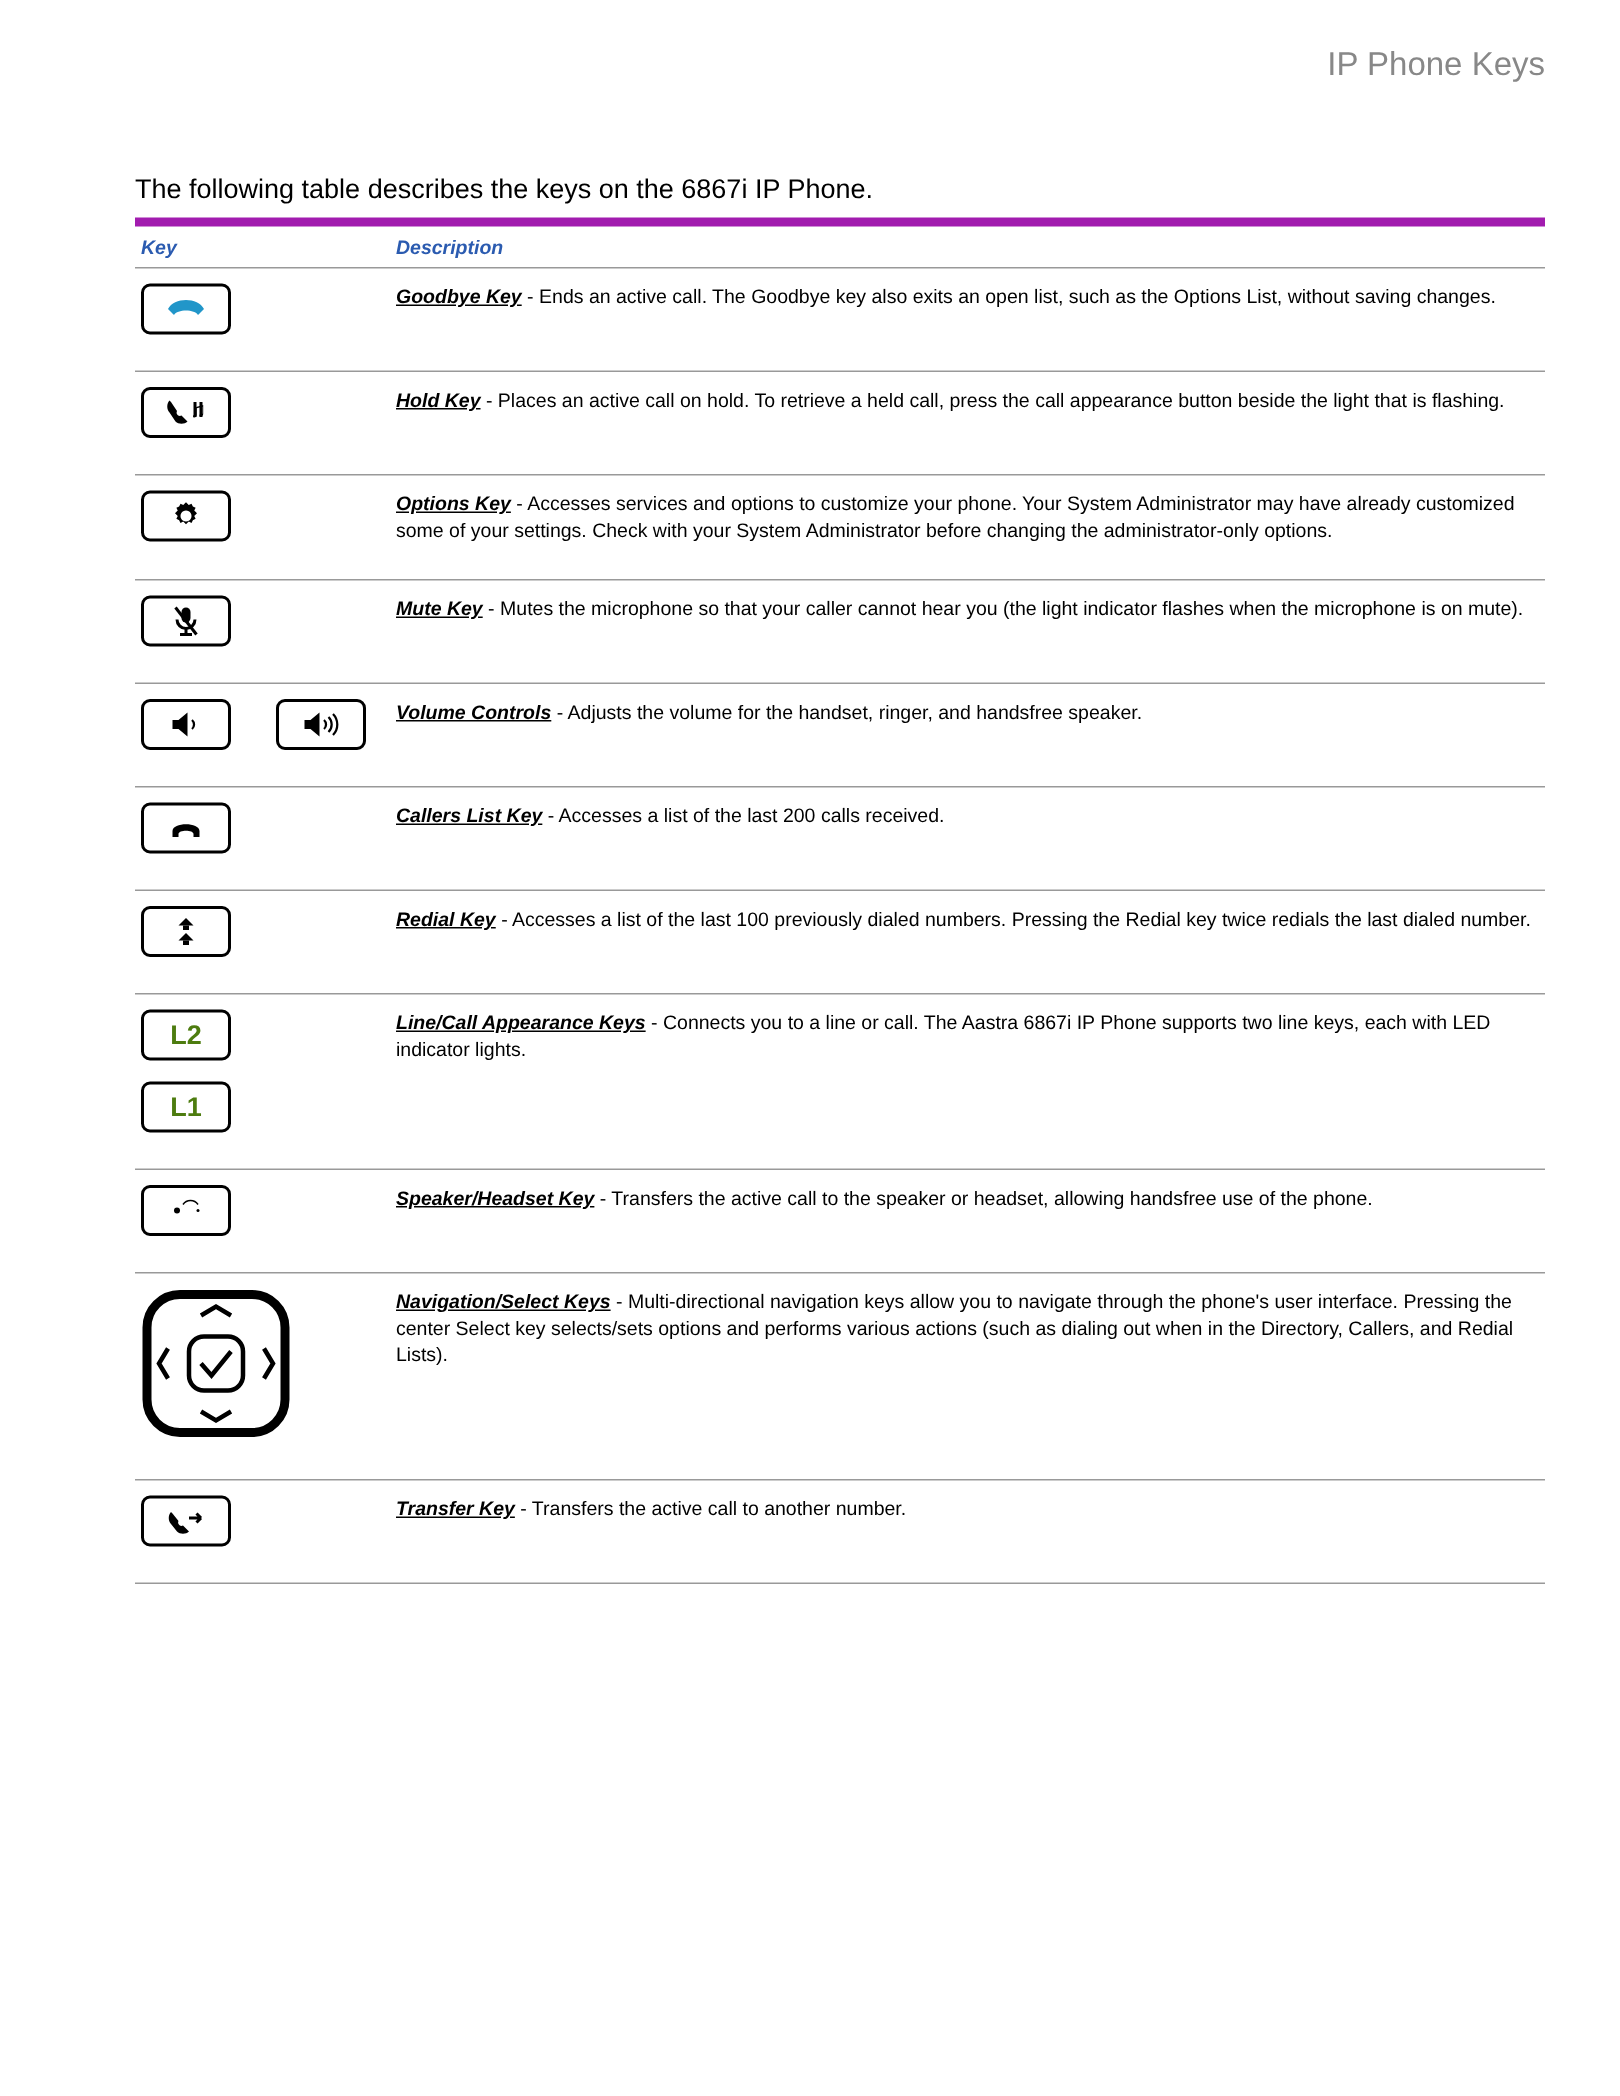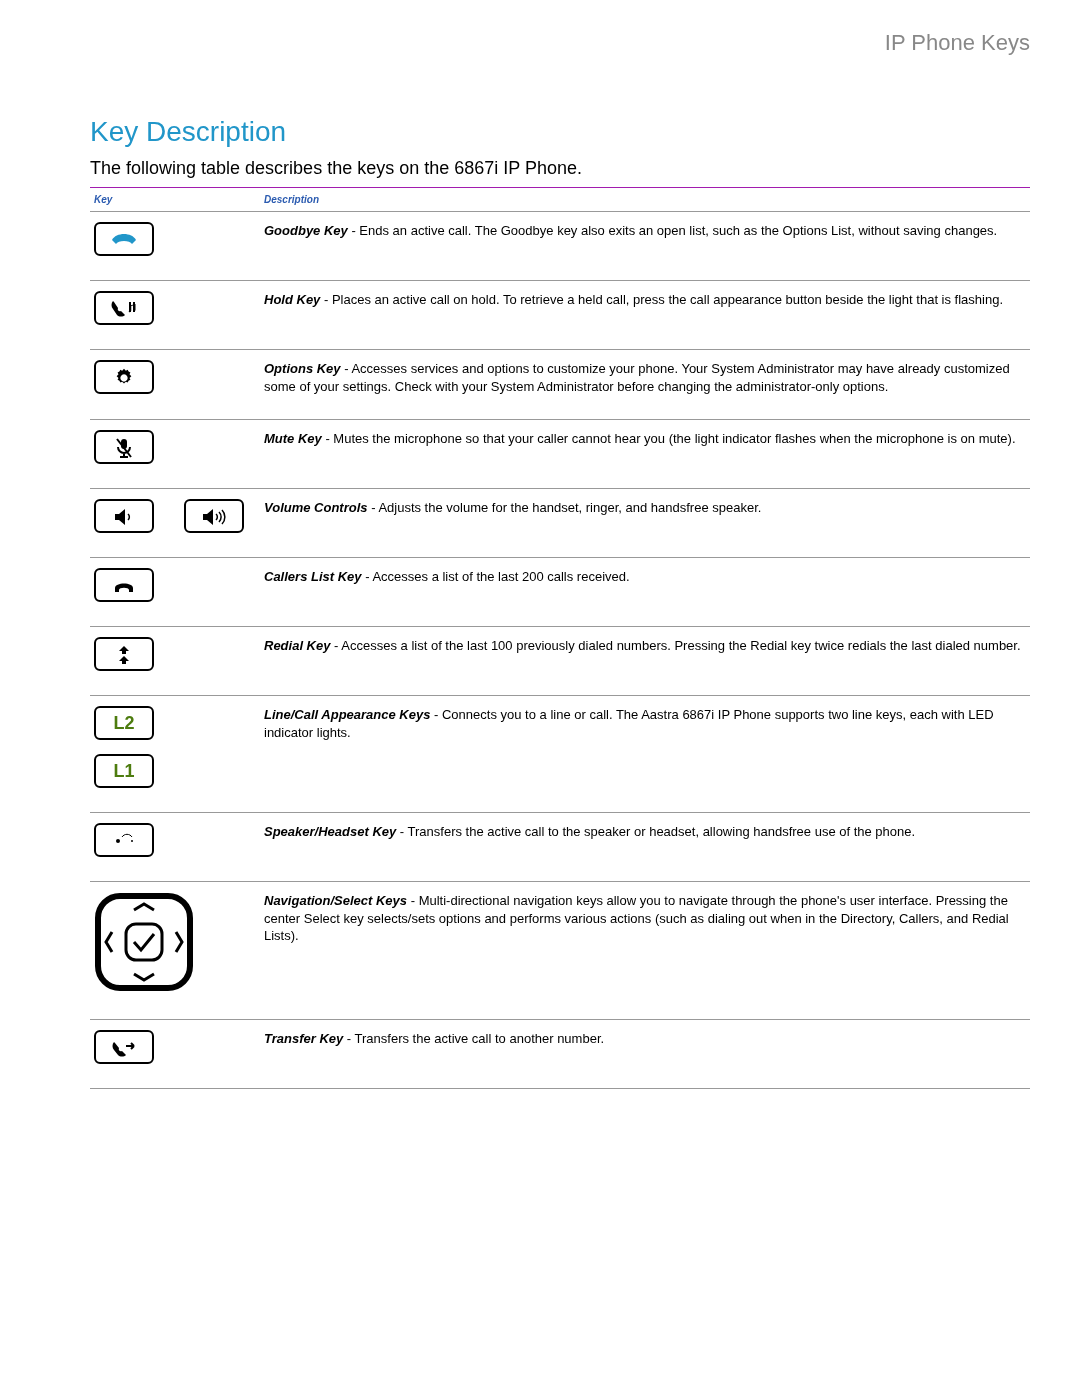--- a/index.html
+++ b/index.html
@@ -2,41 +2,40 @@
 <html><head>
 <meta charset="utf-8">
 <style>
   * { box-sizing: border-box; margin: 0; padding: 0; }
   body { font-family: Arial, Helvetica, sans-serif; background: #fff; width: 1080px; margin: 0 auto; color: #000; }
   .page { padding: 30px 50px 40px 90px; min-height: 1397px; position: relative; }
   .header-right { text-align: right; font-size: 22px; color: #888; font-weight: 300; margin-bottom: 60px; }
   .section-title { font-size: 28px; color: #2196c9; font-weight: 400; margin-bottom: 10px; }
   .intro { font-size: 18px; font-weight: normal; margin-bottom: 8px; }
   .tbl { width: 100%; border-collapse: collapse; }
-  .tbl thead th { font-size: 10px; font-style: italic; font-weight: bold; color: #2b5bb0; text-align: left; padding: 6px 4px 6px 4px; border-top: 1px solid #a21caf; border-bottom: 1px solid #999; }
+  .tbl thead th { font-size: 13px; font-style: italic; font-weight: bold; color: #2b5bb0; text-align: left; padding: 6px 4px 6px 4px; border-top: 6px solid #a21caf; border-bottom: 1px solid #999; }
   .tbl thead th:first-child { width: 170px; }
   .tbl tbody td { border-bottom: 1px solid #999; padding: 10px 6px 24px 4px; vertical-align: top; font-size: 13px; }
   .tbl tbody td.desc { line-height: 1.35; }
   .tbl tbody td.keycell { padding-top: 10px; }
   .key-btn { display: inline-block; border: 2px solid #000; border-radius: 6px; width: 60px; height: 34px; position: relative; text-align: center; line-height: 30px; font-weight: bold; font-size: 16px; }
   .key-btn.small-icon svg { vertical-align: middle; }
   .key-l { color: #4d7c0f; font-size: 18px; }
   .key-pair { display: flex; gap: 30px; }
   .nav-block { display: inline-block; }
-  .desc .label { font-style: italic; font-weight: bold; }
+  .desc .label { font-style: italic; font-weight: bold; text-decoration: underline; }
   .footer { position: absolute; bottom: 40px; left: 90px; right: 90px; font-size: 10px; font-weight: bold; color: #000; display: flex; justify-content: space-between; }
   .stack { display: flex; flex-direction: column; gap: 14px; }
 </style>
 </head>
 <body>
 
 <div class="page">
   <div class="header-right">IP Phone Keys</div>
 
-  <h2 class="section-title">Key Description</h2>
   <p class="intro">The following table describes the keys on the 6867i IP Phone.</p>
 
   <table class="tbl">
     <thead>
       <tr>
         <th>Key</th>
         <th>Description</th>
       </tr>
     </thead>
     <tbody>

